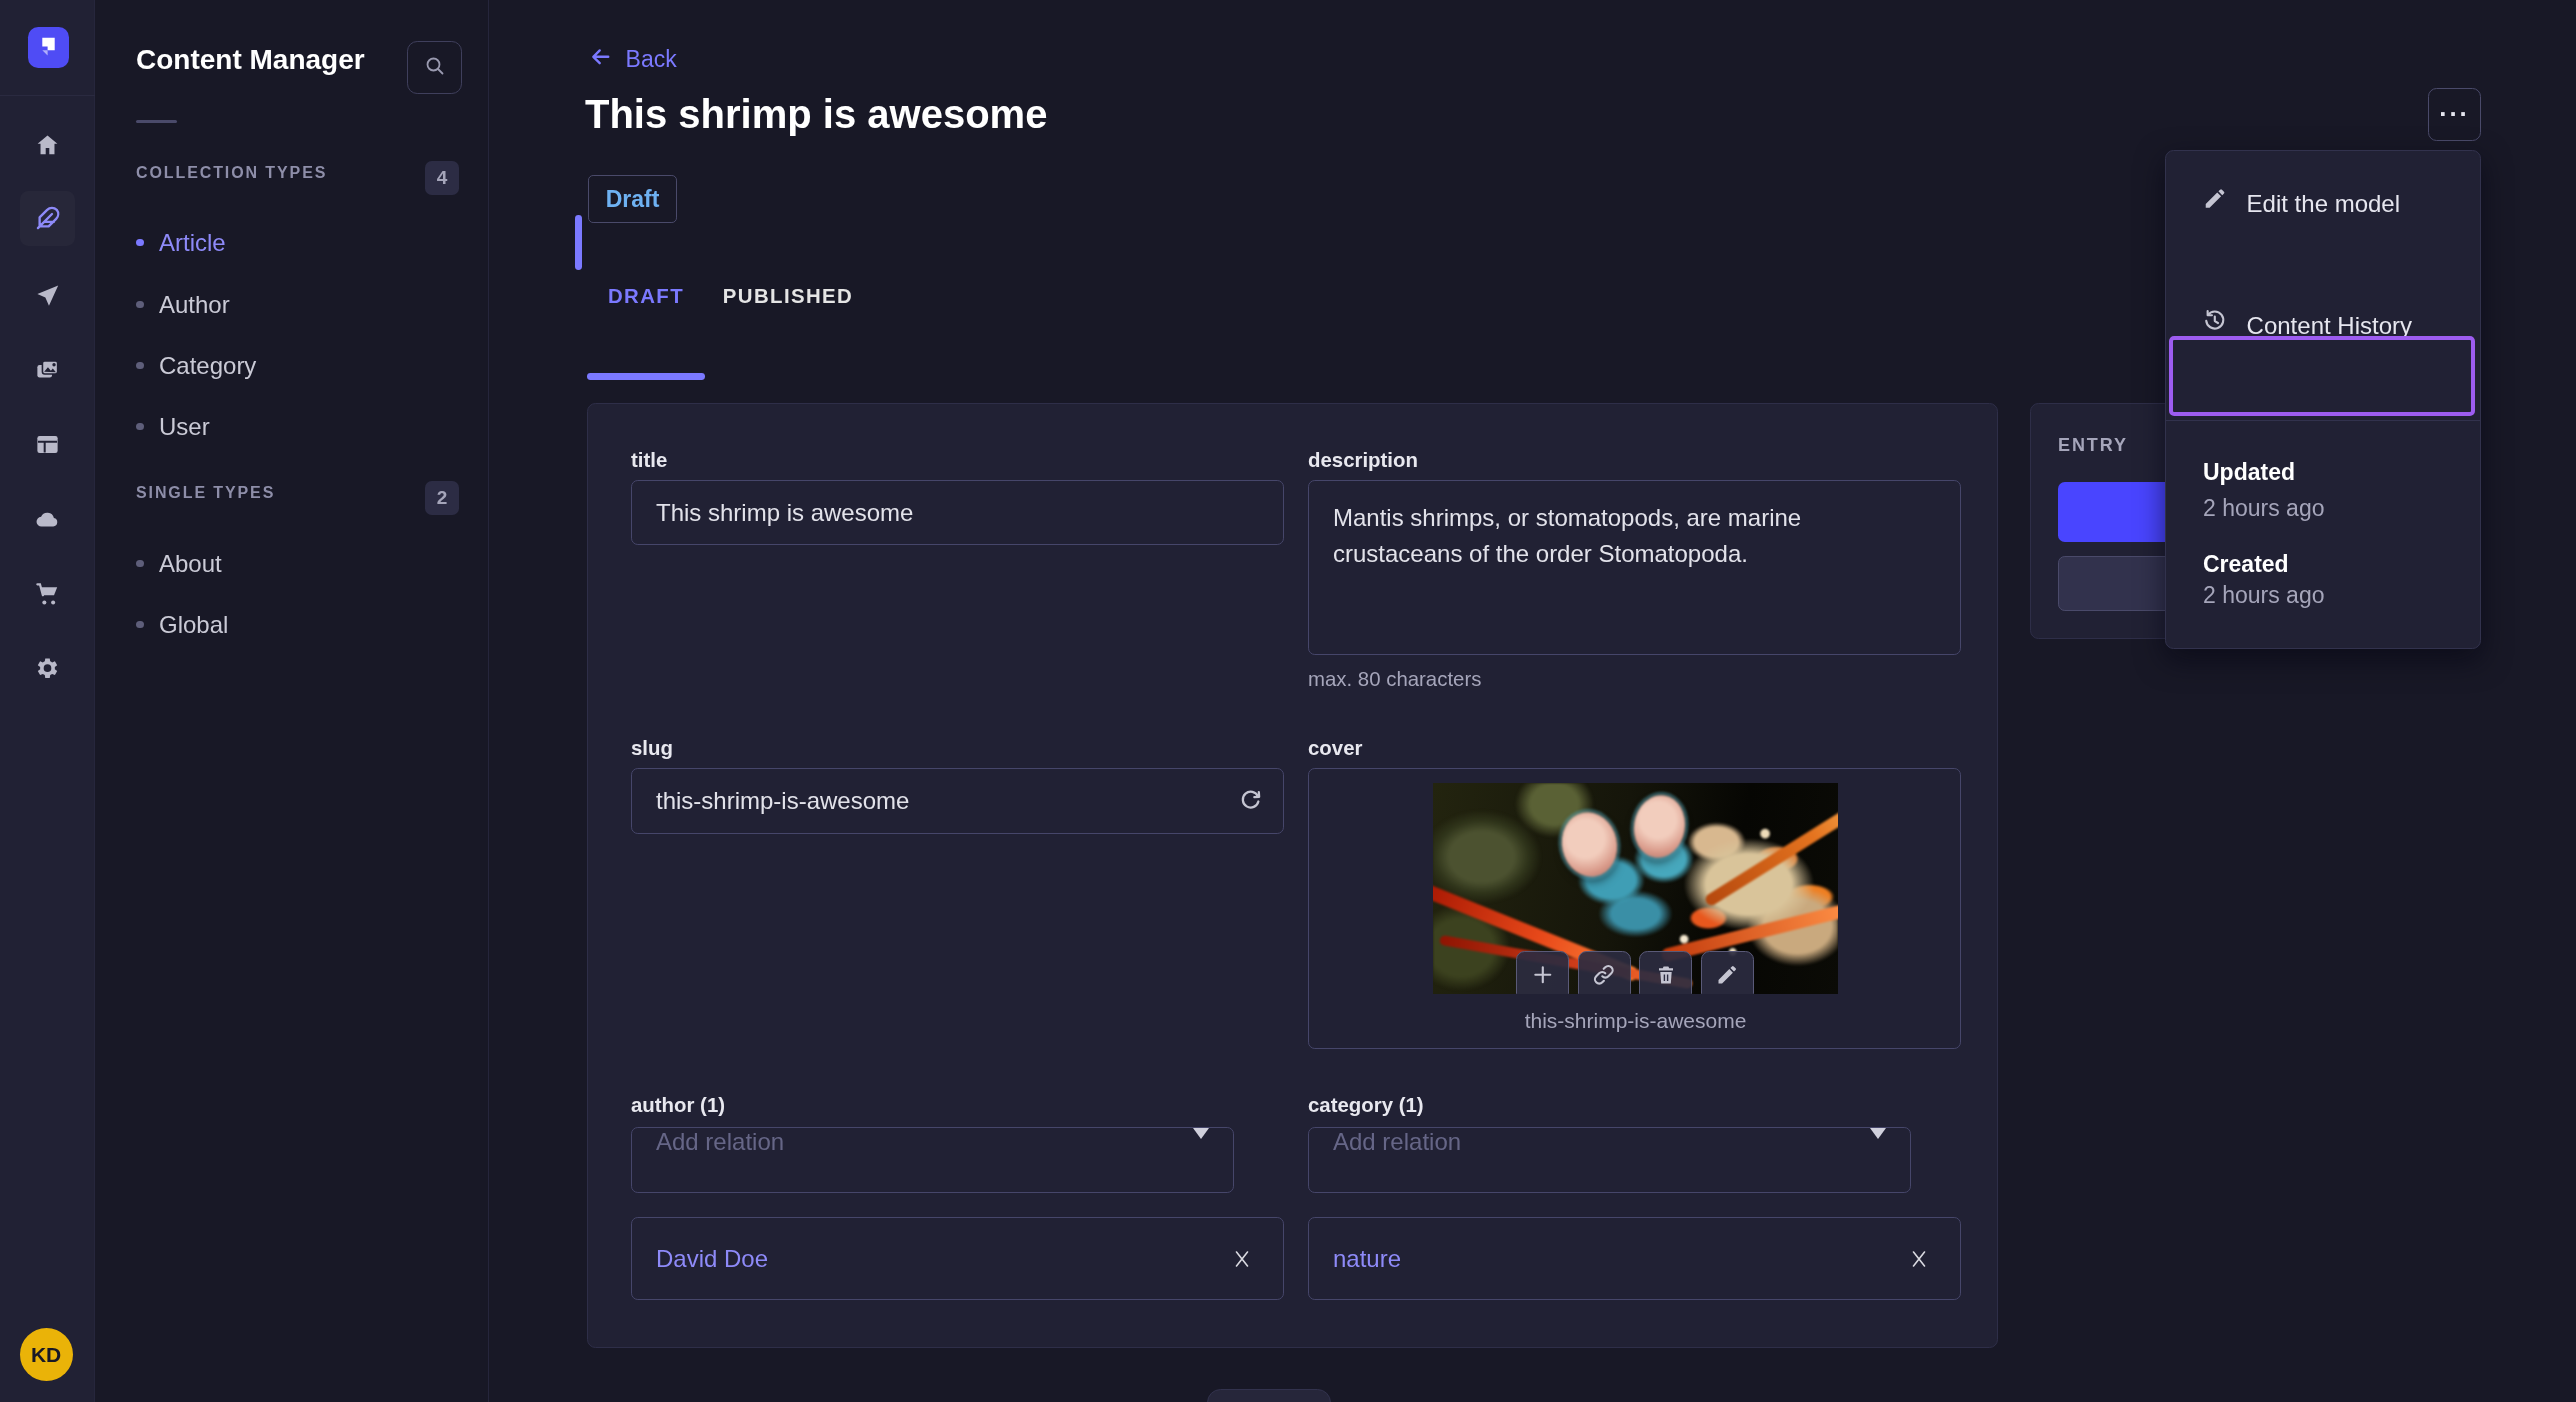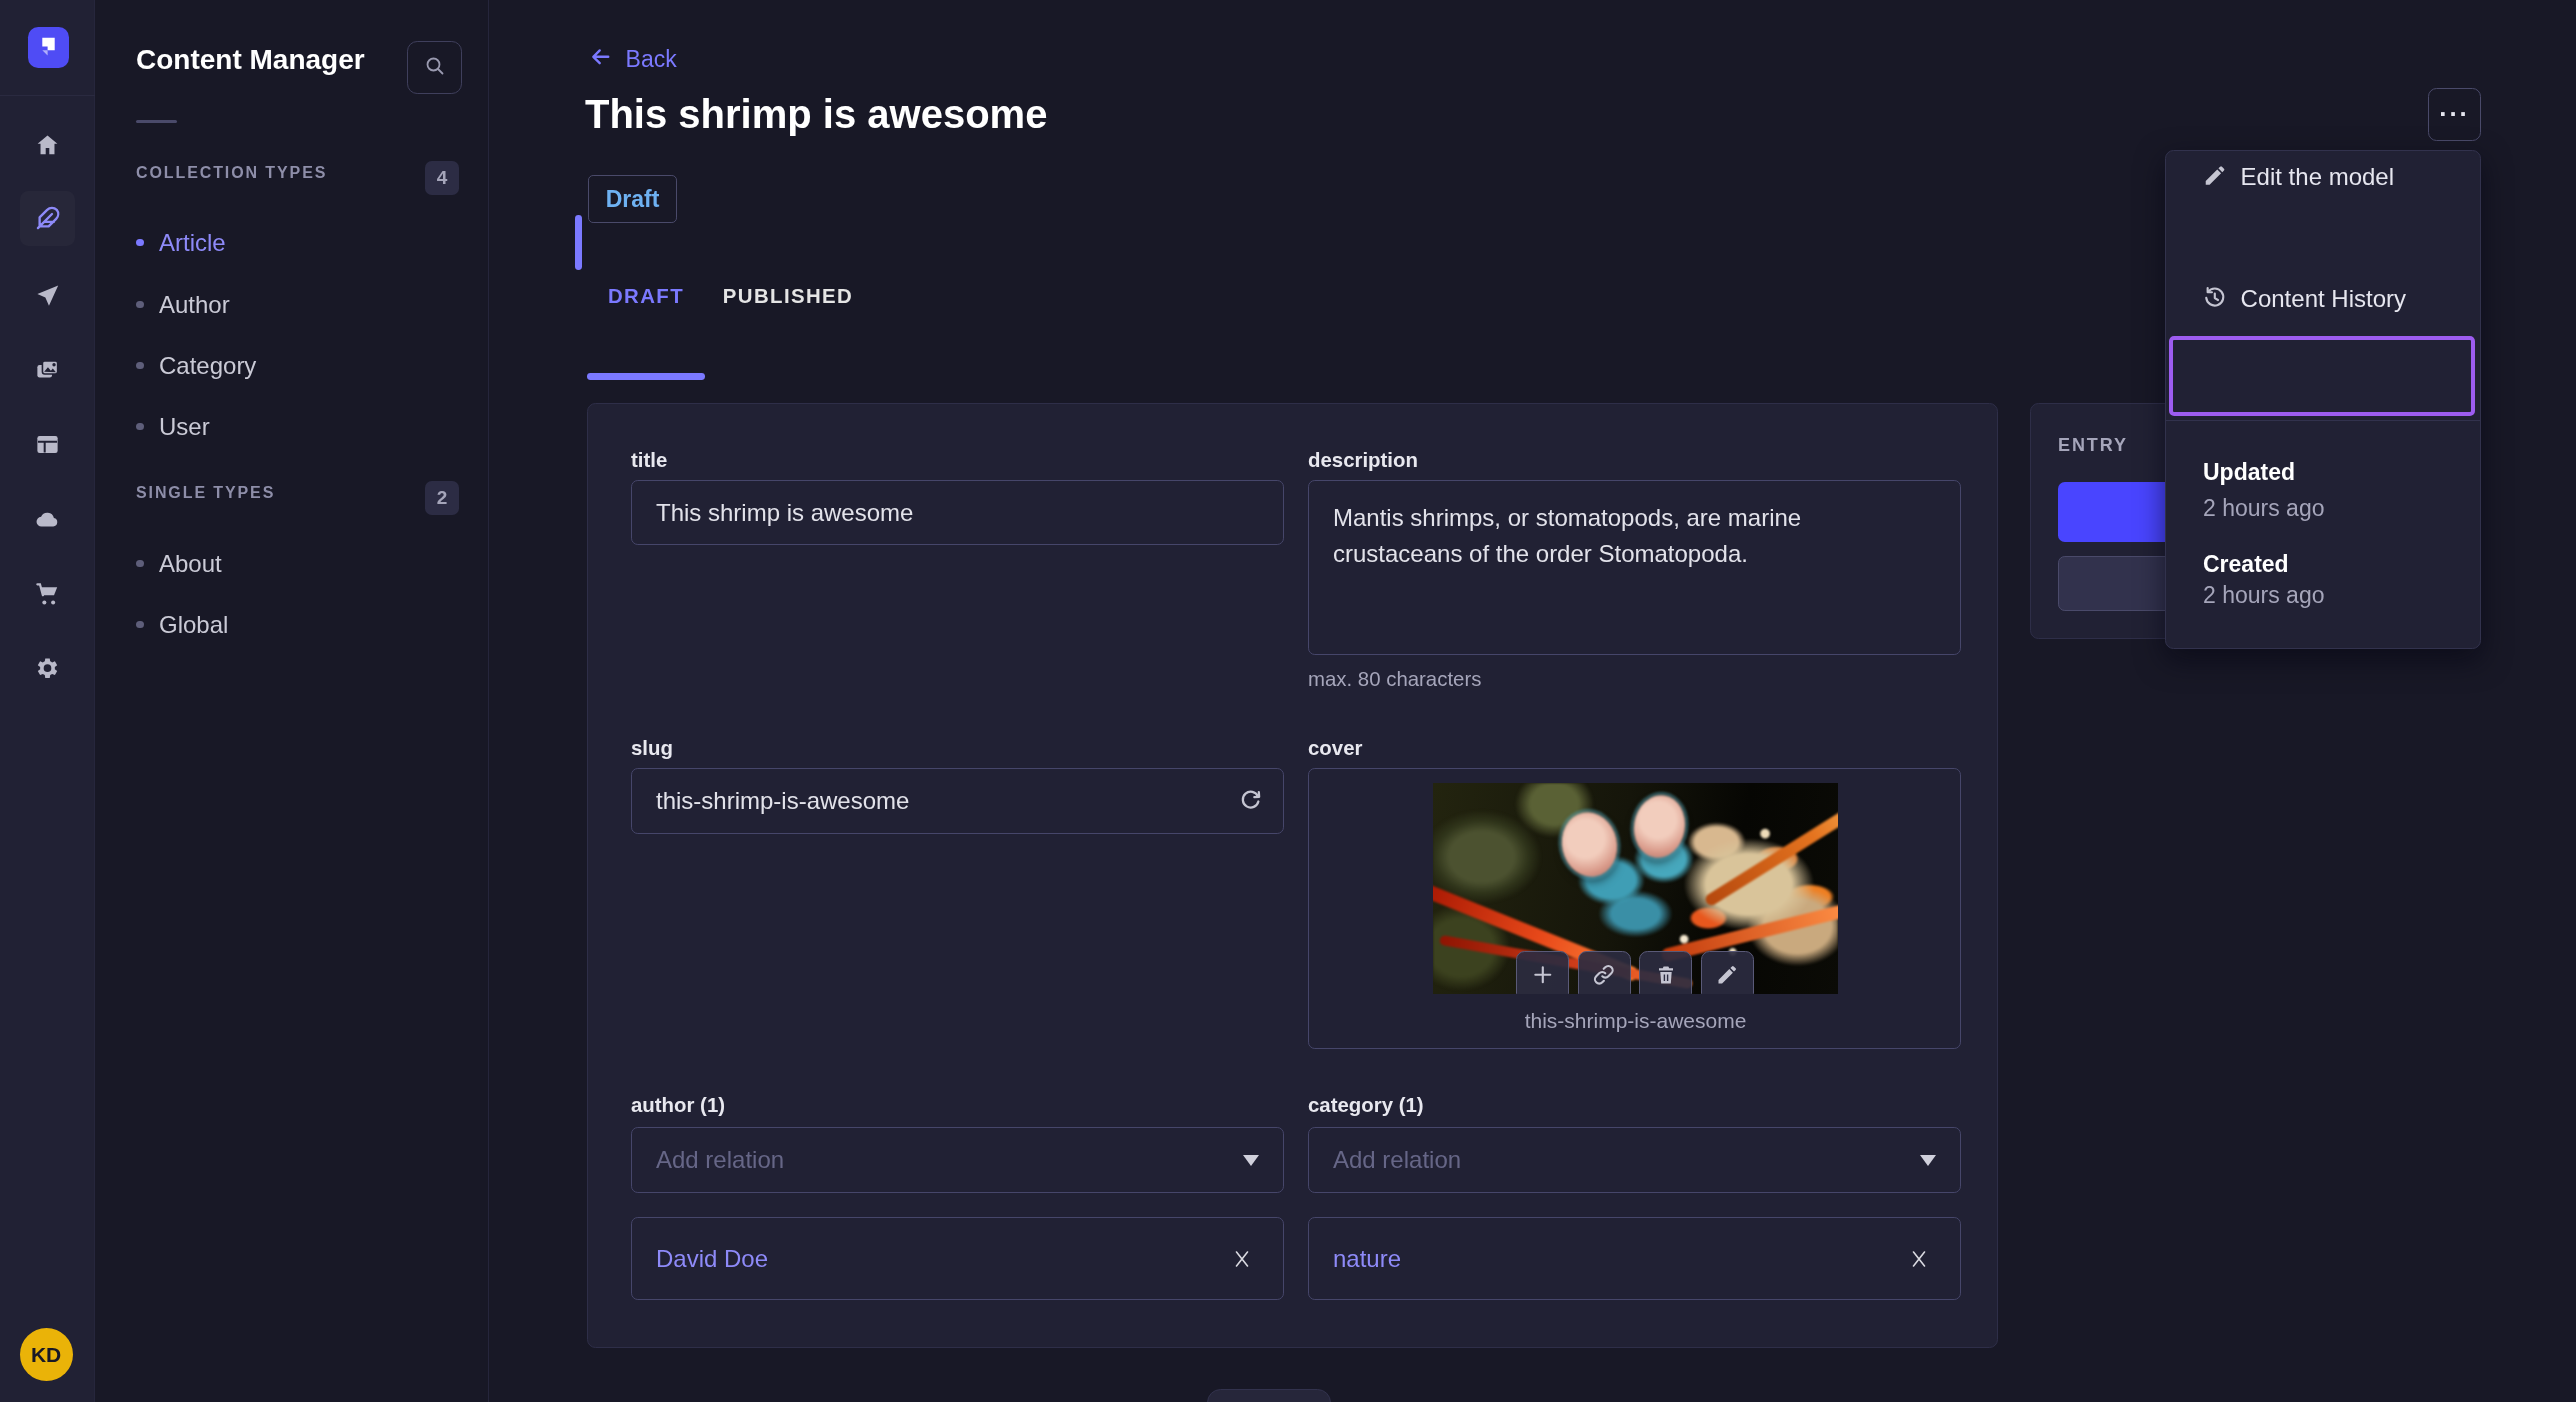--- a/index.html
+++ b/index.html
@@ -110,22 +110,22 @@
          background:radial-gradient(circle at 45% 40%, #f2cdbd 0 38%, #d99a8a 68%, #a5685c 100%);
          box-shadow:0 0 0 3.4px rgba(80,160,178,.45), 0 5.1px 8.5px rgba(0,0,0,.5); }
   .e1 { left:129px; top:29px; width:55px; height:65px; transform:rotate(-12deg); }
   .e2 { left:201px; top:12px; width:51px; height:63px; transform:rotate(9deg); }
   .cover-actions { position:absolute; left:83px; top:168px; display:flex; gap:8.5px; }
   .cover-act { width:53px; height:51px; border-radius:8.5px; background:rgba(43,43,64,.92);
                border:0.9px solid #5a5a78; display:flex; align-items:center; justify-content:center; cursor:pointer; }
   .cover-caption { position:absolute; left:0; top:240px; width:653px; text-align:center;
                    font-size:21px; color:#a5a5ba; }
 
-  .combo { position:absolute; width:653px; height:66px; background:#212134; border:1.7px solid #46466a;
-           border-radius:6.8px; display:flex; align-items:center; padding:0 24px; cursor:pointer; }
+  .combo { position:absolute; width:603px; height:66px; background:#212134; border:1.7px solid #46466a;
+           border-radius:6.8px; display:flex; padding:0 24px; cursor:pointer; }
   .combo .ph { flex:1; font-size:24px; color:#666687; }
   .caret { width:0; height:0; border-left:8.5px solid transparent; border-right:8.5px solid transparent;
            border-top:11px solid #d0d0dc; }
   .chip-box { position:absolute; width:653px; height:83px; background:#212134; border:1.7px solid #46466a;
               border-radius:6.8px; display:flex; align-items:center; padding:0 24px; }
   .chip-box .rel { flex:1; font-size:24px; color:#8e8af8; cursor:pointer; }
   .chip-x { width:34px; height:34px; display:flex; align-items:center; justify-content:center; cursor:pointer; }
 
   .bottom-pill { position:absolute; left:1207px; top:1389px; width:124px; height:34px;
                  background:#26263a; border:0.9px solid #32324d; border-radius:13.6px 13.6px 0 0; }
@@ -136,22 +136,22 @@
   .entry-title { position:absolute; left:27px; top:31px; font-size:18px; font-weight:700;
                  letter-spacing:1.9px; color:#a5a5ba; }
   .entry-primary { position:absolute; left:27px; top:78px; width:396px; height:60px; border-radius:6.8px;
                    background:#4945ff; border:none; cursor:pointer; }
   .entry-secondary { position:absolute; left:27px; top:152px; width:396px; height:55px; border-radius:6.8px;
                      background:#32324d; border:0.9px solid #4a4a6a; cursor:pointer; }
 
   
   .menu { position:absolute; left:2165px; top:150px; width:316px; height:499px; background:#212134;
           border:0.9px solid #32324d; border-radius:8.5px; box-shadow:0 10.2px 29px rgba(4,4,16,.55); z-index:20; }
-  .menu-item { position:absolute; left:0; width:100%; height:55px; display:flex; align-items:flex-start;
-               gap:13px; padding-left:36px; cursor:pointer; font-size:24px; color:#e6e6ef; }
+  .menu-item { position:absolute; left:0; width:100%; height:55px; display:flex; align-items:flex-end;
+               gap:19px; padding-left:36px; cursor:pointer; font-size:24px; color:#e6e6ef; }
   .menu-item svg { width:25.6px; height:25.6px; flex:0 0 auto; }
   .menu-item.danger { color:#ee5e52; }
   .mi-1 { top:12px; } .mi-2 { top:74px; } .mi-3 { top:134px; } .mi-4 { top:198px; }
   .menu-highlight { position:absolute; left:3.4px; top:185px; width:306px; height:80px;
                     border:4.3px solid #9d5cf0; border-radius:5.1px; pointer-events:none; }
   .menu-sep { position:absolute; left:0; top:269px; width:100%; height:0.9px; background:#32324d; }
   .meta-label { position:absolute; left:37px; font-size:23px; font-weight:700; color:#ffffff; }
   .meta-value { position:absolute; left:37px; font-size:23px; color:#a5a5ba; }
 
   .st { stroke:#c5c5d2; fill:none; stroke-width:2; stroke-linecap:round; stroke-linejoin:round; }

